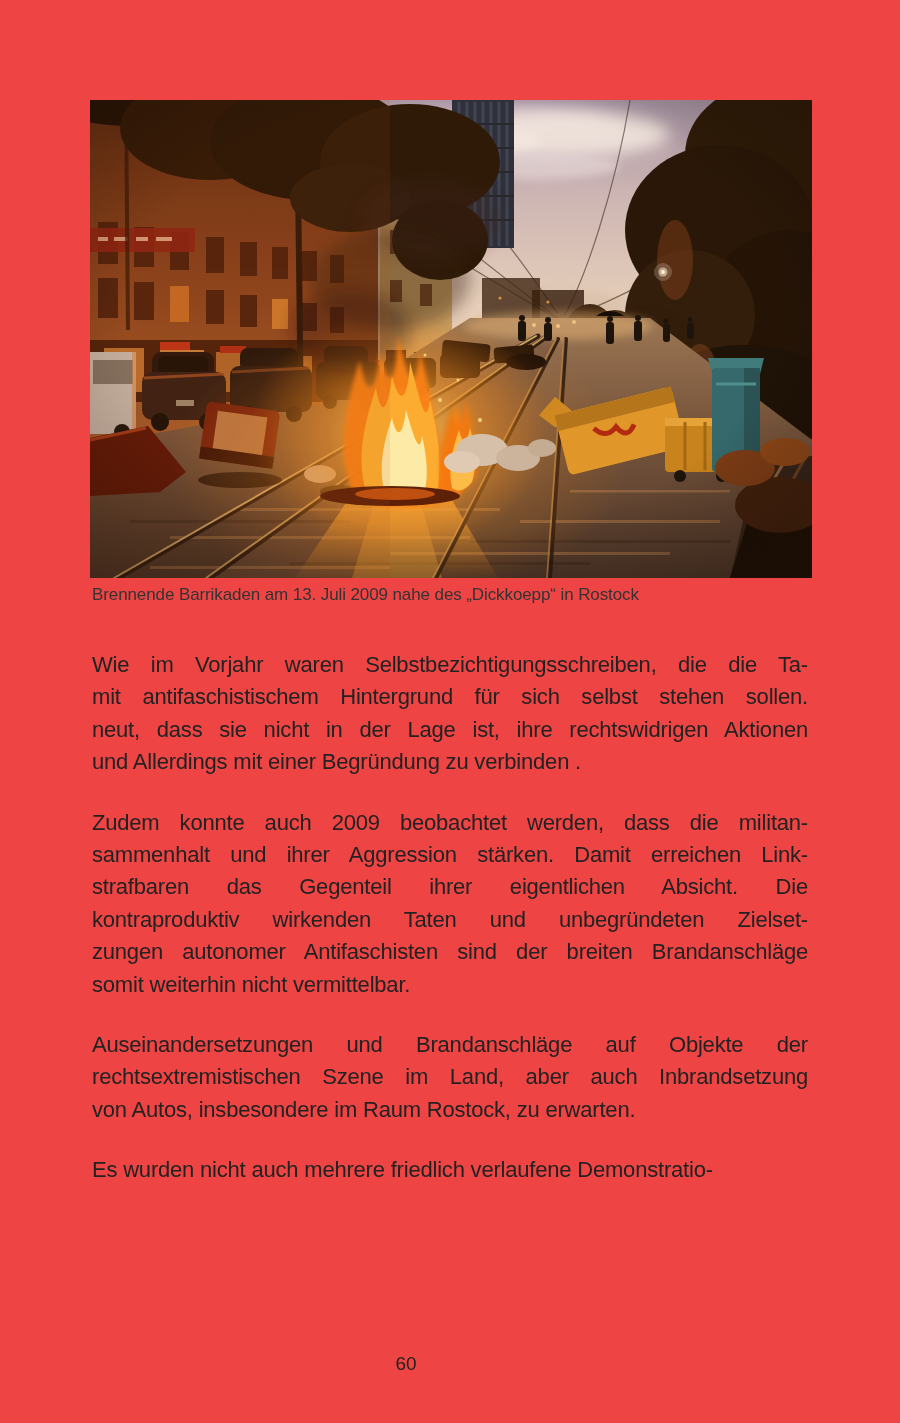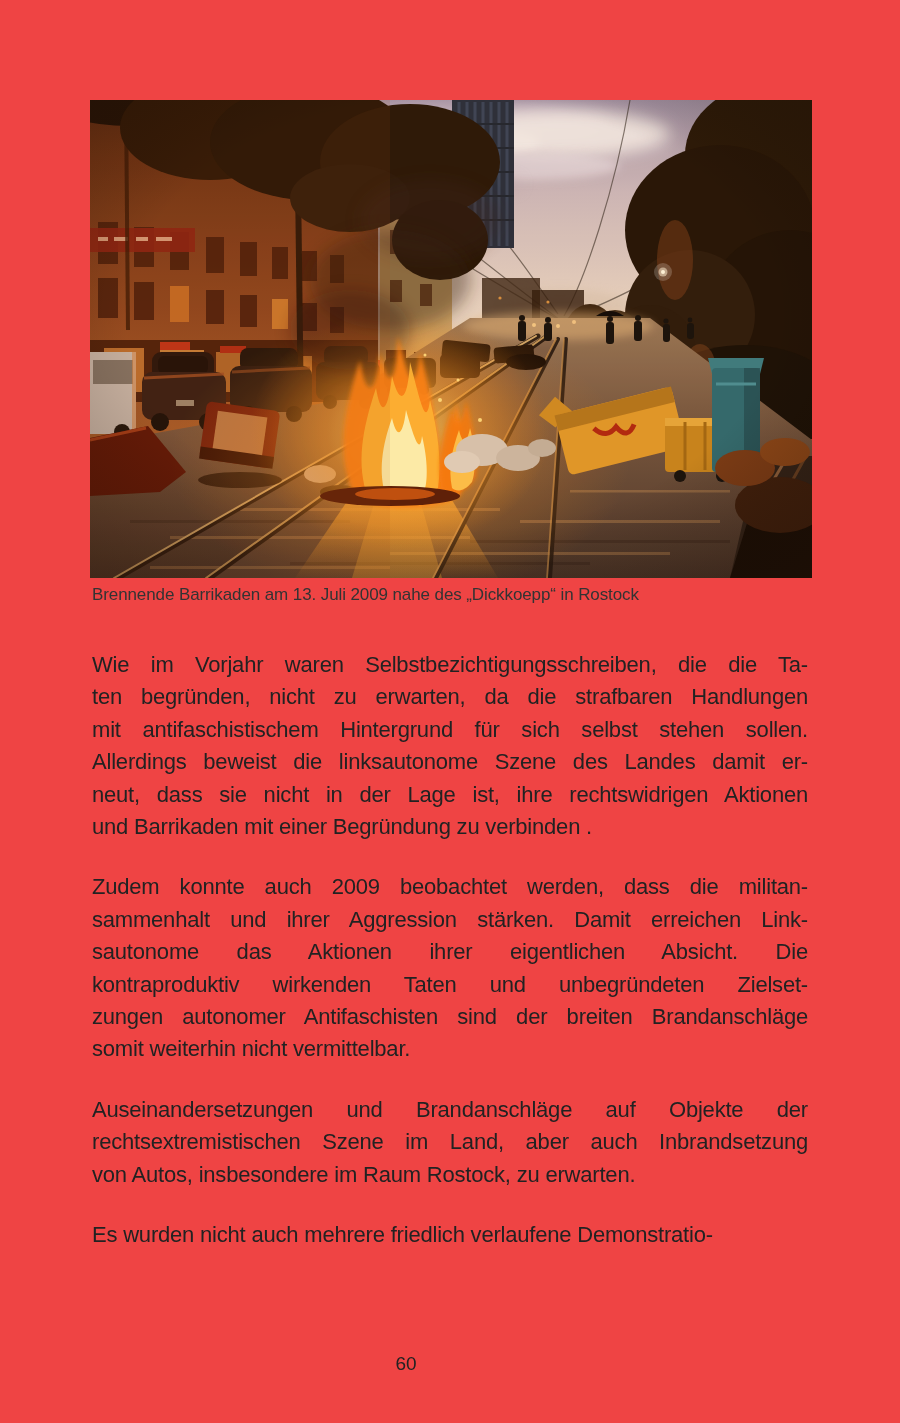--- a/index.html
+++ b/index.html
@@ -354,30 +354,28 @@
         <rect x="0" y="0" width="722" height="478" fill="#c05a14" opacity="0.05"></rect>
         <rect x="0" y="0" width="722" height="478" fill="url(#vign)"></rect>
       </svg>
 
       <figcaption class="caption">Brennende Barrikaden am 13. Juli 2009 nahe des „Dickkoepp“ in Rostock</figcaption>
     </figure>
 
     <div class="bodytext">
       <div class="para">
           <div class="line">Wie im Vorjahr waren Selbstbezichtigungsschreiben, die die Ta-</div>
-          <div class="line">ten begründen, nicht zu erwarten, da die strafbaren Handlungen</div>
           <div class="line">mit antifaschistischem Hintergrund für sich selbst stehen sollen.</div>
-          <div class="line">Allerdings beweist die linksautonome Szene des Landes damit er-</div>
           <div class="line">neut, dass sie nicht in der Lage ist, ihre rechtswidrigen Aktionen</div>
-          <div class="line last">und Barrikaden mit einer Begründung zu verbinden .</div>
+          <div class="line last">und Allerdings mit einer Begründung zu verbinden .</div>
         </div>
       <div class="para">
           <div class="line">Zudem konnte auch 2009 beobachtet werden, dass die militan-</div>
           <div class="line">sammenhalt und ihrer Aggression stärken. Damit erreichen Link-</div>
-          <div class="line">sautonome das Aktionen ihrer eigentlichen Absicht. Die</div>
+          <div class="line">strafbaren das Gegenteil ihrer eigentlichen Absicht. Die</div>
           <div class="line">kontraproduktiv wirkenden Taten und unbegründeten Zielset-</div>
           <div class="line">zungen autonomer Antifaschisten sind der breiten Brandanschläge</div>
           <div class="line last">somit weiterhin nicht vermittelbar.</div>
         </div>
       <div class="para">
           <div class="line">Auseinandersetzungen und Brandanschläge auf Objekte der</div>
           <div class="line">rechtsextremistischen Szene im Land, aber auch Inbrandsetzung</div>
           <div class="line last">von Autos, insbesondere im Raum Rostock, zu erwarten.</div>
         </div>
       <div class="para">

